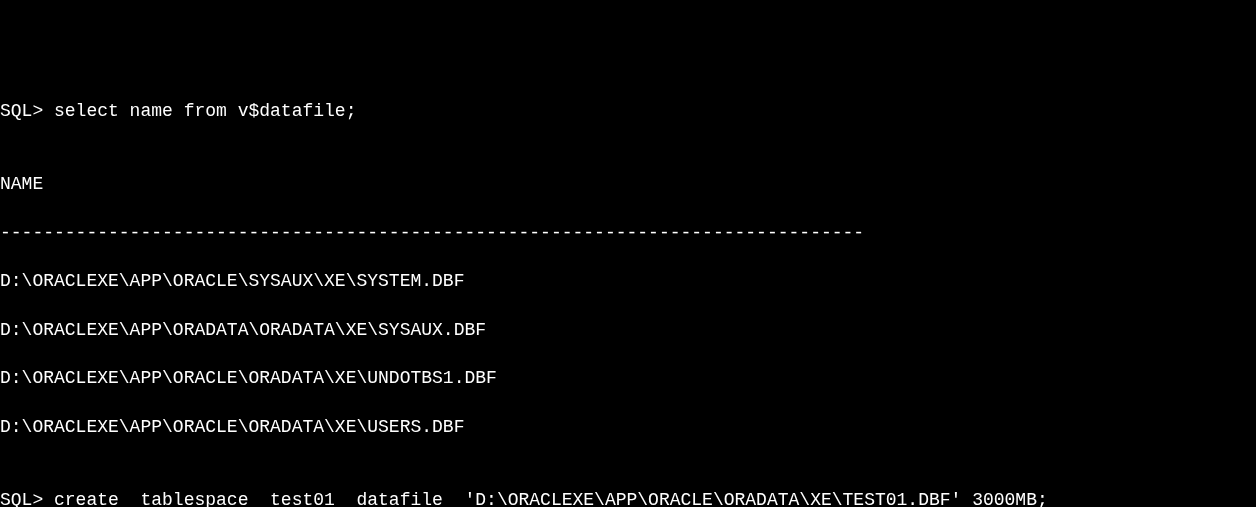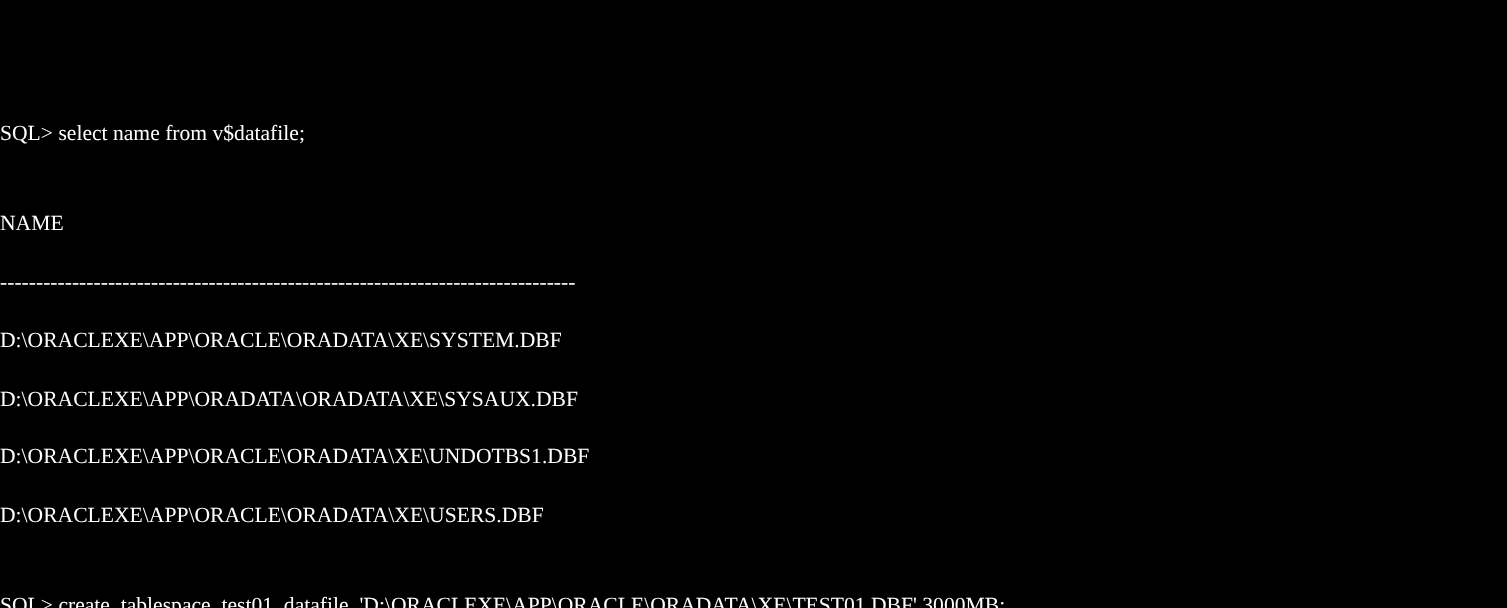--- a/index.html
+++ b/index.html
@@ -1,19 +1,18 @@
 <!DOCTYPE html>
 <html><head>
   <meta charset="utf-8">
   <style>
     * {
       margin: 0;
       padding: 0;
       box-sizing: border-box;
-      font-family: Liberation Serif, serif;
     }
     body {
       background: #000000;
       color: #ffffff;
       font-family: 'Courier New', 'Consolas', monospace;
       font-size: 18px;
       line-height: 1.35;
       white-space: pre;
       padding: 2px 0;
       overflow-x: hidden;
@@ -27,21 +26,21 @@
   </style>
 </head>
 <body>
 
 
 
 <span class="line">SQL&gt; select name from v$datafile;</span>
 <span class="blank"></span>
 <span class="line">NAME</span>
 <span class="line">--------------------------------------------------------------------------------</span>
-<span class="line">D:\ORACLEXE\APP\ORACLE\ORADATA\XE\SYSTEM.DBF</span>
+<span class="line">D:\ORACLEXE\APP\ORACLE\SYSAUX\XE\SYSTEM.DBF</span>
 <span class="line">D:\ORACLEXE\APP\ORADATA\ORADATA\XE\SYSAUX.DBF</span>
 <span class="line">D:\ORACLEXE\APP\ORACLE\ORADATA\XE\UNDOTBS1.DBF</span>
 <span class="line">D:\ORACLEXE\APP\ORACLE\ORADATA\XE\USERS.DBF</span>
 <span class="blank"></span>
 <span class="line">SQL&gt; create  tablespace  test01  datafile  'D:\ORACLEXE\APP\ORACLE\ORADATA\XE\TEST01.DBF' 3000MB;</span>
 
 
 
 
 <span class="blank"></span>

